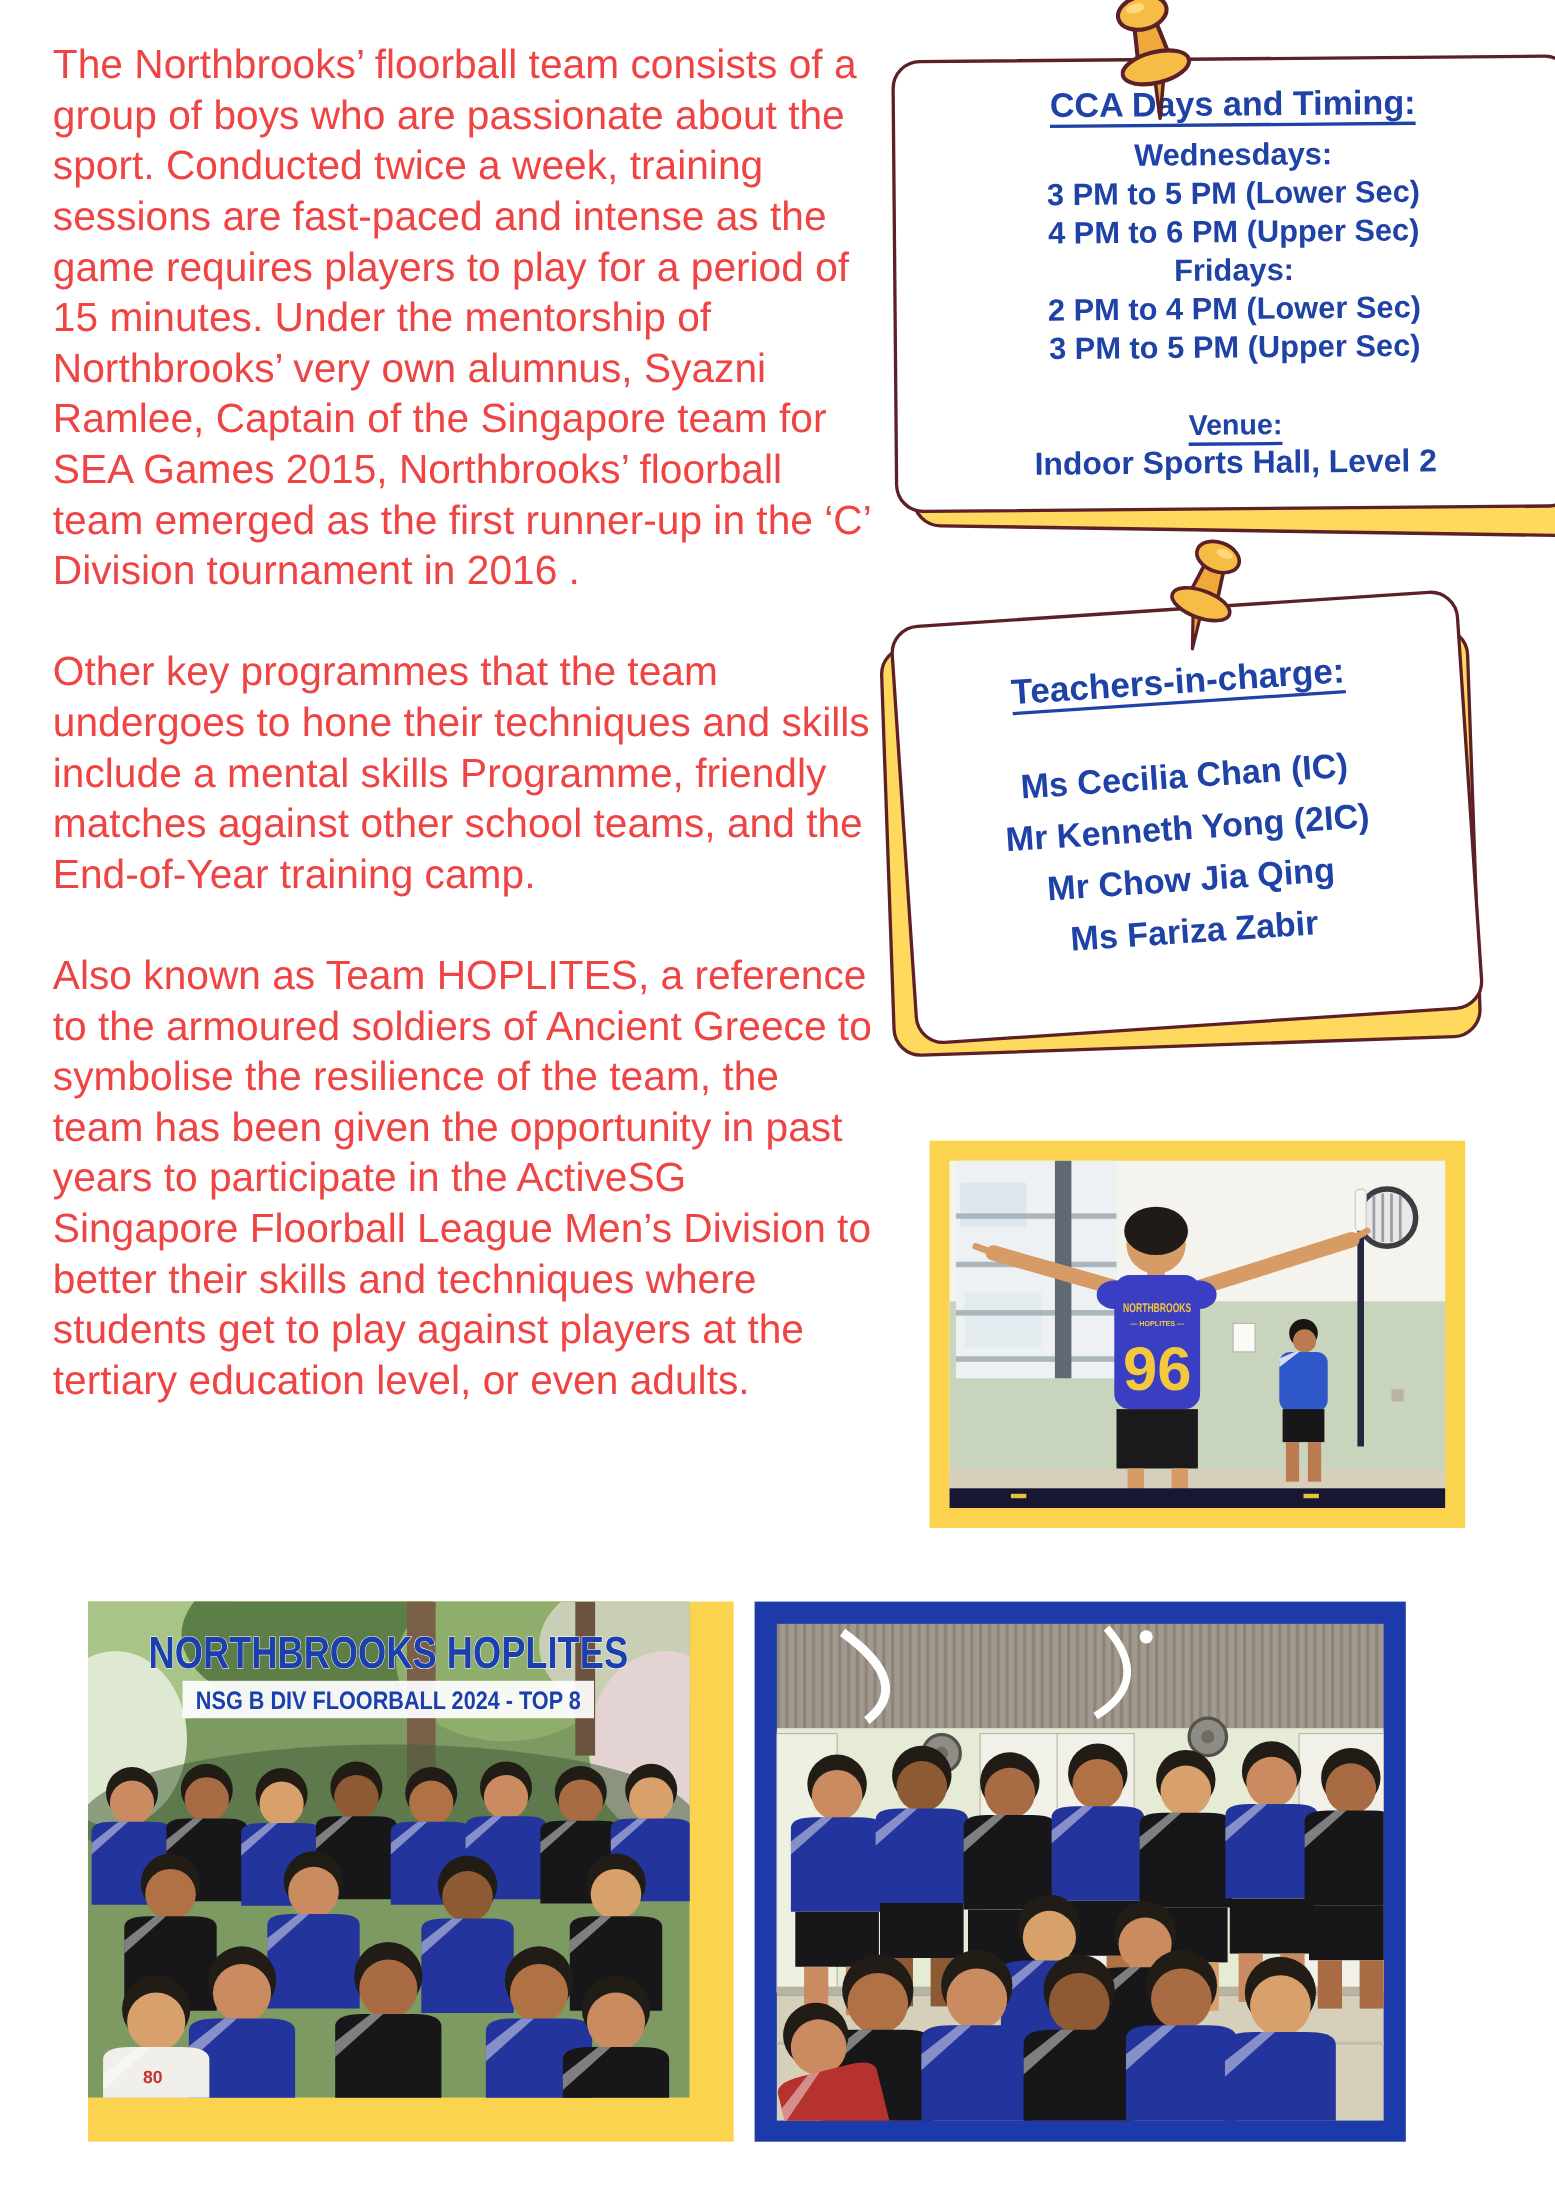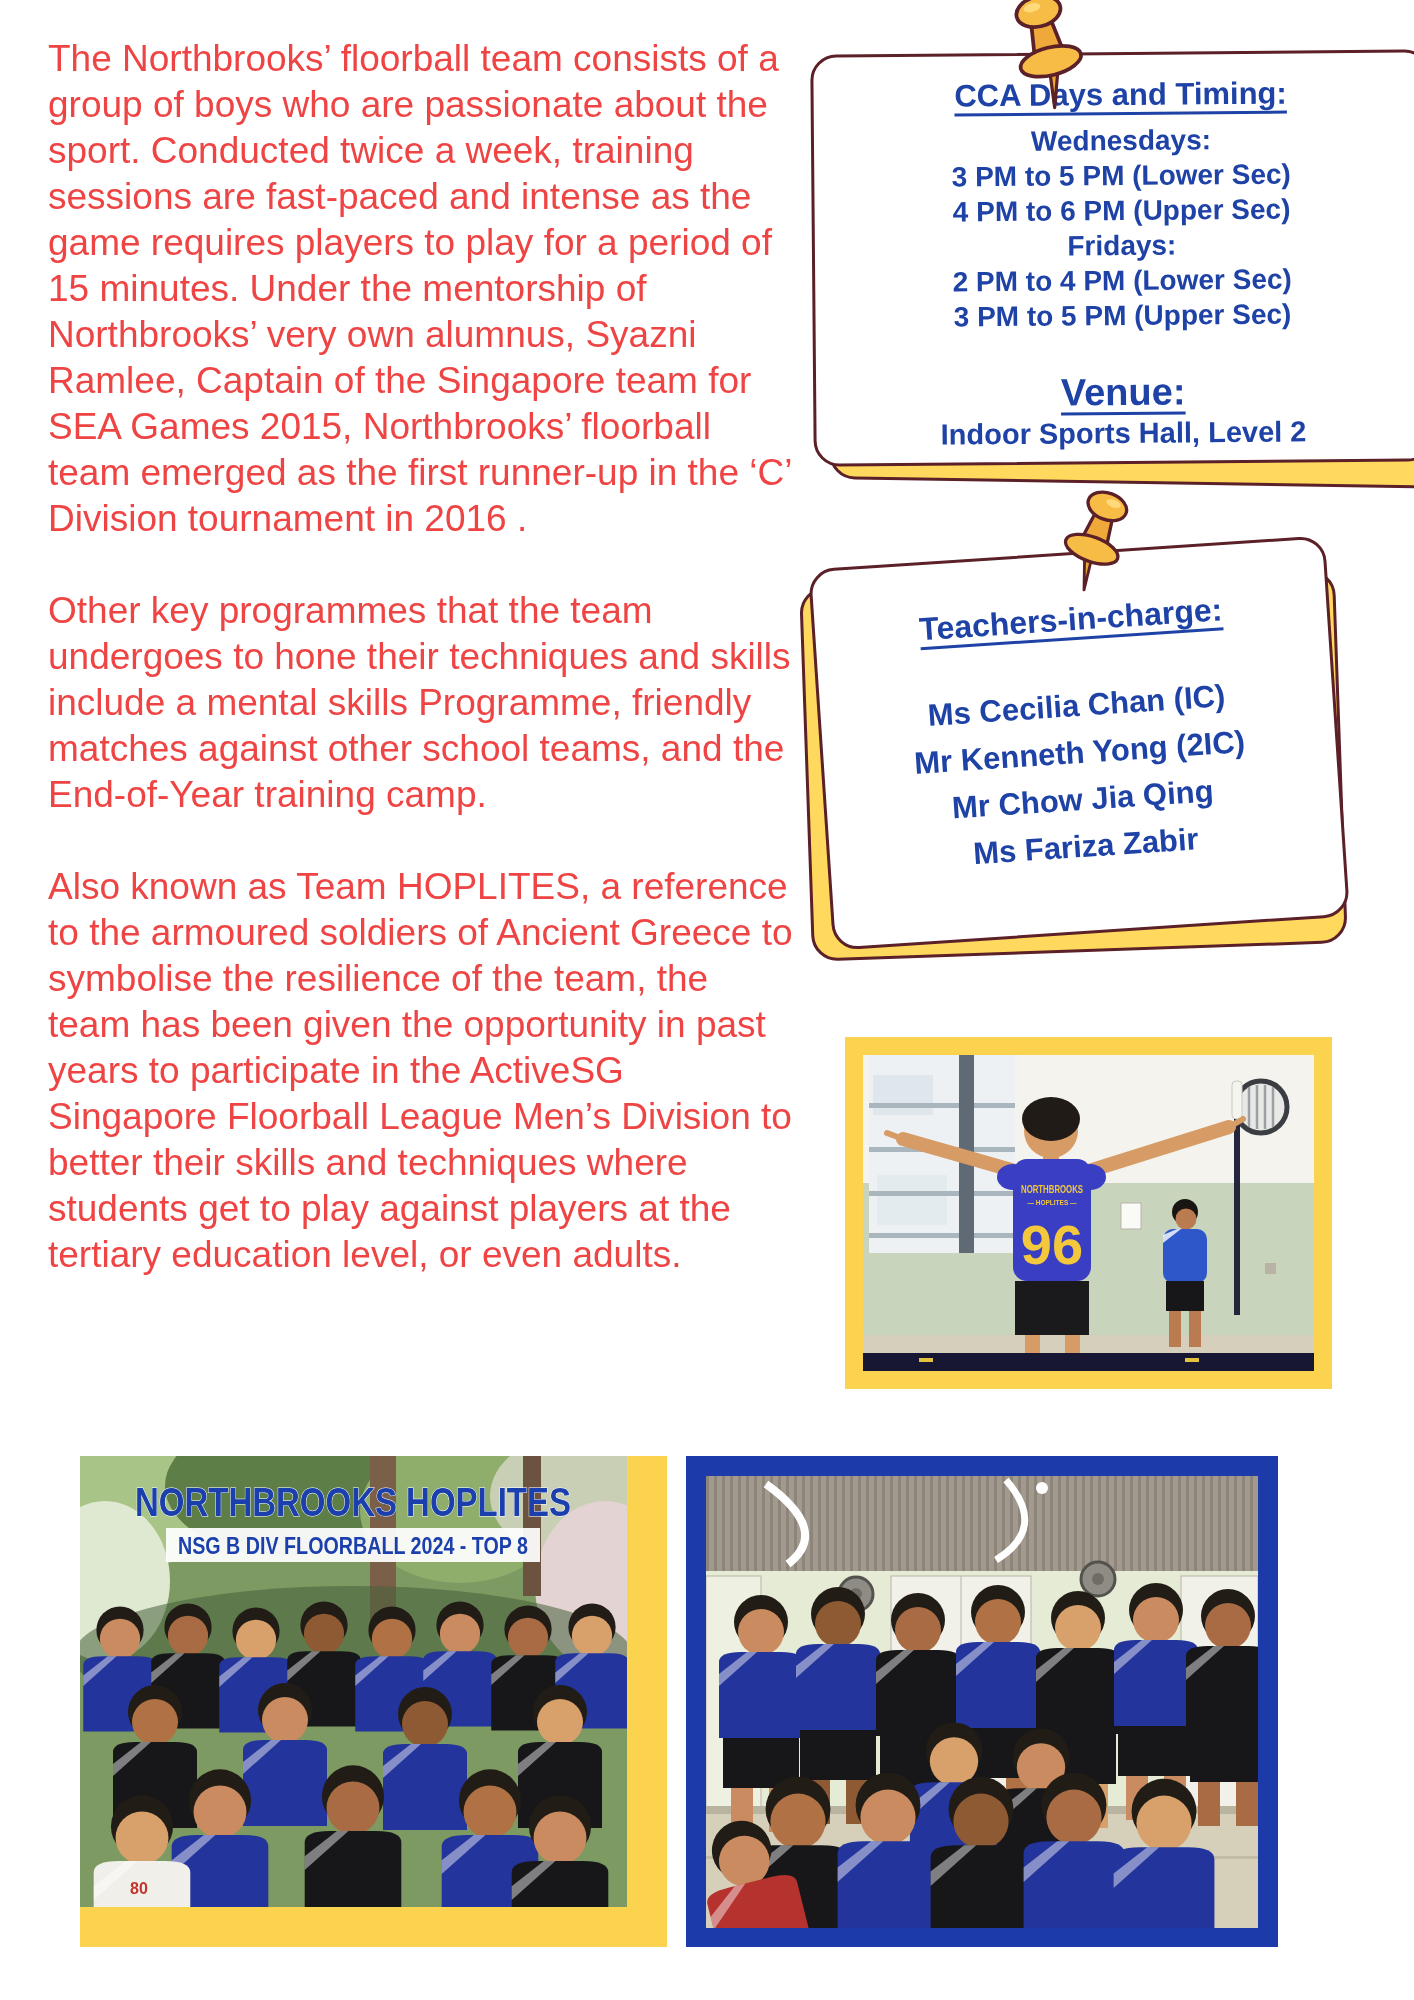--- a/index.html
+++ b/index.html
@@ -15,21 +15,21 @@
   .note-card{position:absolute;}
   .note-shadow{position:absolute;background:#ffd95e;border:3px solid #5b2028;border-radius:26px;}
   .note-face{position:absolute;inset:0;background:#ffffff;border:3px solid #5b2028;border-radius:26px;
              text-align:center;color:#1e42a6;font-weight:bold;}
   .card-cca{left:812px;top:52px;width:620px;height:412px;}
   .card-cca .note-shadow{left:20px;top:16px;right:-22px;bottom:-20px;transform:rotate(.9deg);}
   .card-cca .note-face{transform:rotate(-.5deg);padding-top:22px;box-sizing:border-box;}
   .cca-title{font-size:31px;text-decoration:underline;text-decoration-thickness:3px;
              text-underline-offset:7px;margin-bottom:10px;}
   .cca-line{font-size:28px;line-height:35px;}
-  .venue-label{display:inline-block;margin-top:38px;font-size:38px;text-decoration:underline;
+  .venue-label{display:inline-block;margin-top:38px;font-size:26px;text-decoration:underline;
                text-decoration-thickness:3px;text-underline-offset:7px;}
   .venue-value{font-size:29px;line-height:38px;}
 
   .card-teachers{left:820px;top:552px;width:518px;height:382px;transform:rotate(-3.8deg);}
   .card-teachers .note-shadow{left:-16px;top:26px;right:-2px;bottom:-18px;transform:rotate(1.8deg);}
   .card-teachers .note-face{padding-top:2px;box-sizing:border-box;}
   .teachers-title{margin-top:44px;font-size:32px;text-decoration:underline;
                   text-decoration-thickness:3px;text-underline-offset:7px;}
   .teachers-names{margin-top:44px;font-size:31px;line-height:47px;}
 

